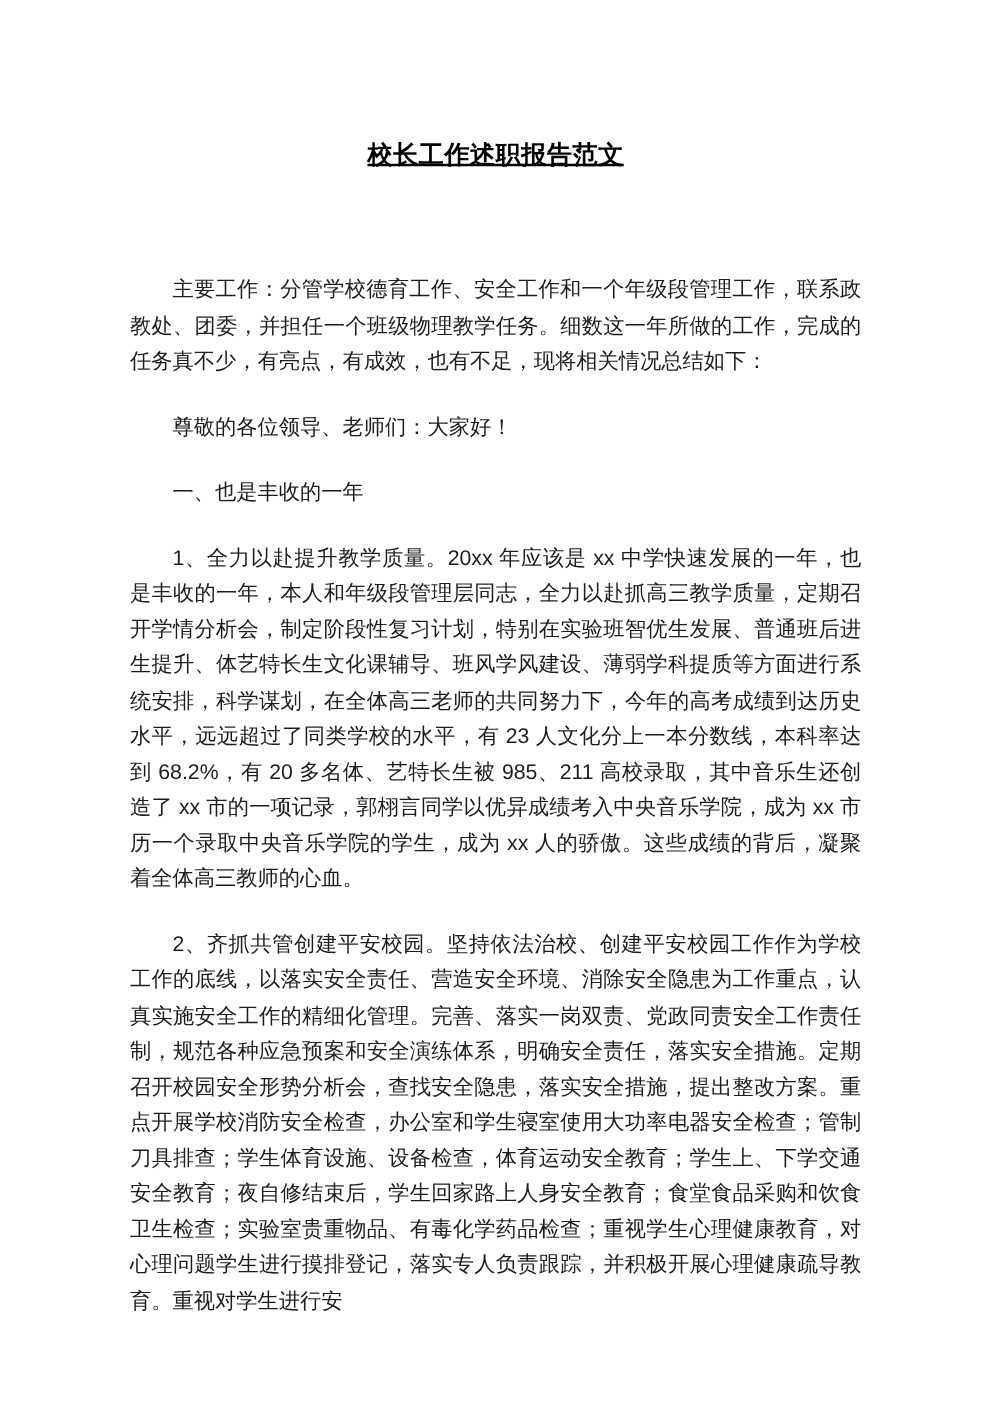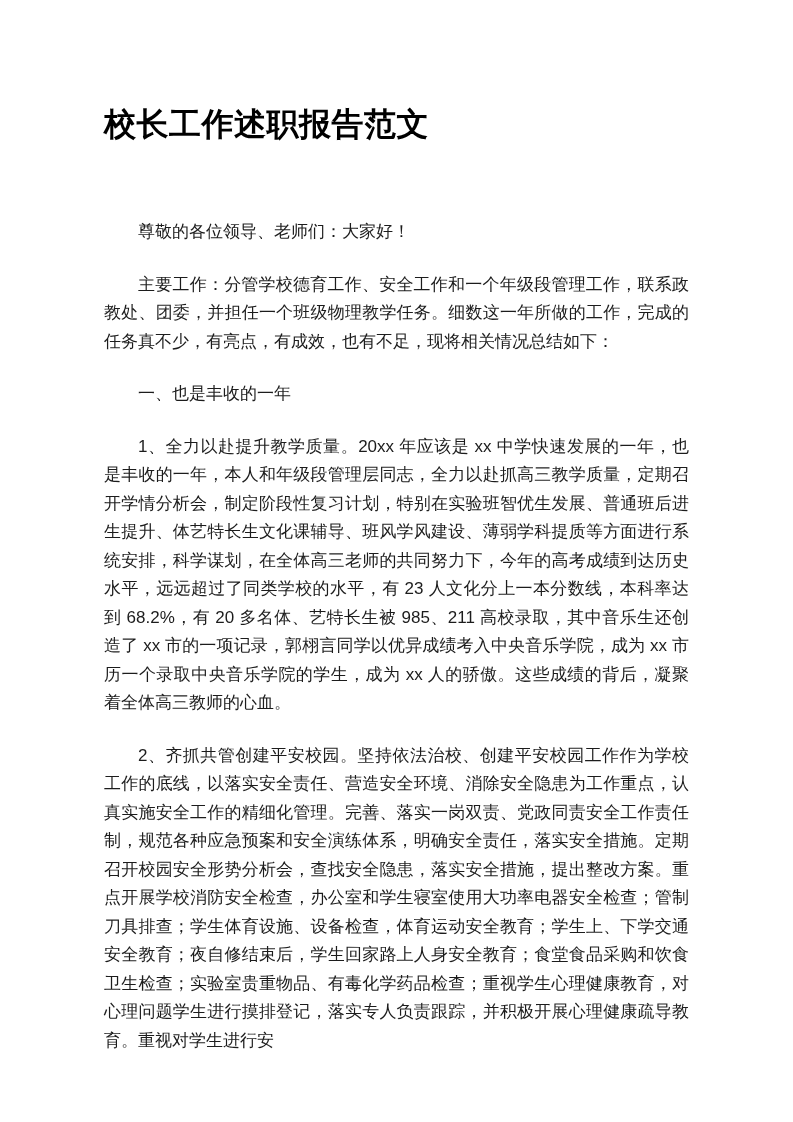--- a/index.html
+++ b/index.html
@@ -12,45 +12,47 @@
     width: 793px;
     height: 1122px;
     box-sizing: border-box;
     background: #ffffff;
     padding: 104px 104px 0 104px;
     overflow: hidden;
     font-family: "Liberation Sans", sans-serif;
   }
   .doc-title {
     margin: 0 0 74px 0;
-    font-size: 32px;
+    font-size: 20px;
     line-height: 40px;
     font-weight: 700;
+    text-align: center;
     color: #000000;
     letter-spacing: 0.5px;
+    text-decoration: underline;
   }
   .body-par {
     margin: 0 0 24px 0;
     font-size: 17px;
     line-height: 28.5px;
     color: #1c1c1c;
     text-align: justify;
     text-justify: inter-ideograph;
     text-indent: 2em;
     word-break: break-all;
   }
 </style>
 </head>
 <body>
 
 <div class="page">
   <h1 class="doc-title">校长工作述职报告范文</h1>
 
+  <p class="body-par">主要工作：分管学校德育工作、安全工作和一个年级段管理工作，联系政教处、团委，并担任一个班级物理教学任务。细数这一年所做的工作，完成的任务真不少，有亮点，有成效，也有不足，现将相关情况总结如下：</p>
+
   <p class="body-par">尊敬的各位领导、老师们：大家好！</p>
-
-  <p class="body-par">主要工作：分管学校德育工作、安全工作和一个年级段管理工作，联系政教处、团委，并担任一个班级物理教学任务。细数这一年所做的工作，完成的任务真不少，有亮点，有成效，也有不足，现将相关情况总结如下：</p>
 
   <p class="body-par">一、也是丰收的一年</p>
 
   <p class="body-par">1、全力以赴提升教学质量。20xx 年应该是 xx 中学快速发展的一年，也是丰收的一年，本人和年级段管理层同志，全力以赴抓高三教学质量，定期召开学情分析会，制定阶段性复习计划，特别在实验班智优生发展、普通班后进生提升、体艺特长生文化课辅导、班风学风建设、薄弱学科提质等方面进行系统安排，科学谋划，在全体高三老师的共同努力下，今年的高考成绩到达历史水平，远远超过了同类学校的水平，有 23 人文化分上一本分数线，本科率达到 68.2%，有 20 多名体、艺特长生被 985、211 高校录取，其中音乐生还创造了 xx 市的一项记录，郭栩言同学以优异成绩考入中央音乐学院，成为 xx 市历一个录取中央音乐学院的学生，成为 xx 人的骄傲。这些成绩的背后，凝聚着全体高三教师的心血。</p>
 
   <p class="body-par">2、齐抓共管创建平安校园。坚持依法治校、创建平安校园工作作为学校工作的底线，以落实安全责任、营造安全环境、消除安全隐患为工作重点，认真实施安全工作的精细化管理。完善、落实一岗双责、党政同责安全工作责任制，规范各种应急预案和安全演练体系，明确安全责任，落实安全措施。定期召开校园安全形势分析会，查找安全隐患，落实安全措施，提出整改方案。重点开展学校消防安全检查，办公室和学生寝室使用大功率电器安全检查；管制刀具排查；学生体育设施、设备检查，体育运动安全教育；学生上、下学交通安全教育；夜自修结束后，学生回家路上人身安全教育；食堂食品采购和饮食卫生检查；实验室贵重物品、有毒化学药品检查；重视学生心理健康教育，对心理问题学生进行摸排登记，落实专人负责跟踪，并积极开展心理健康疏导教育。重视对学生进行安</p>
 </div>
 
 </body></html>

